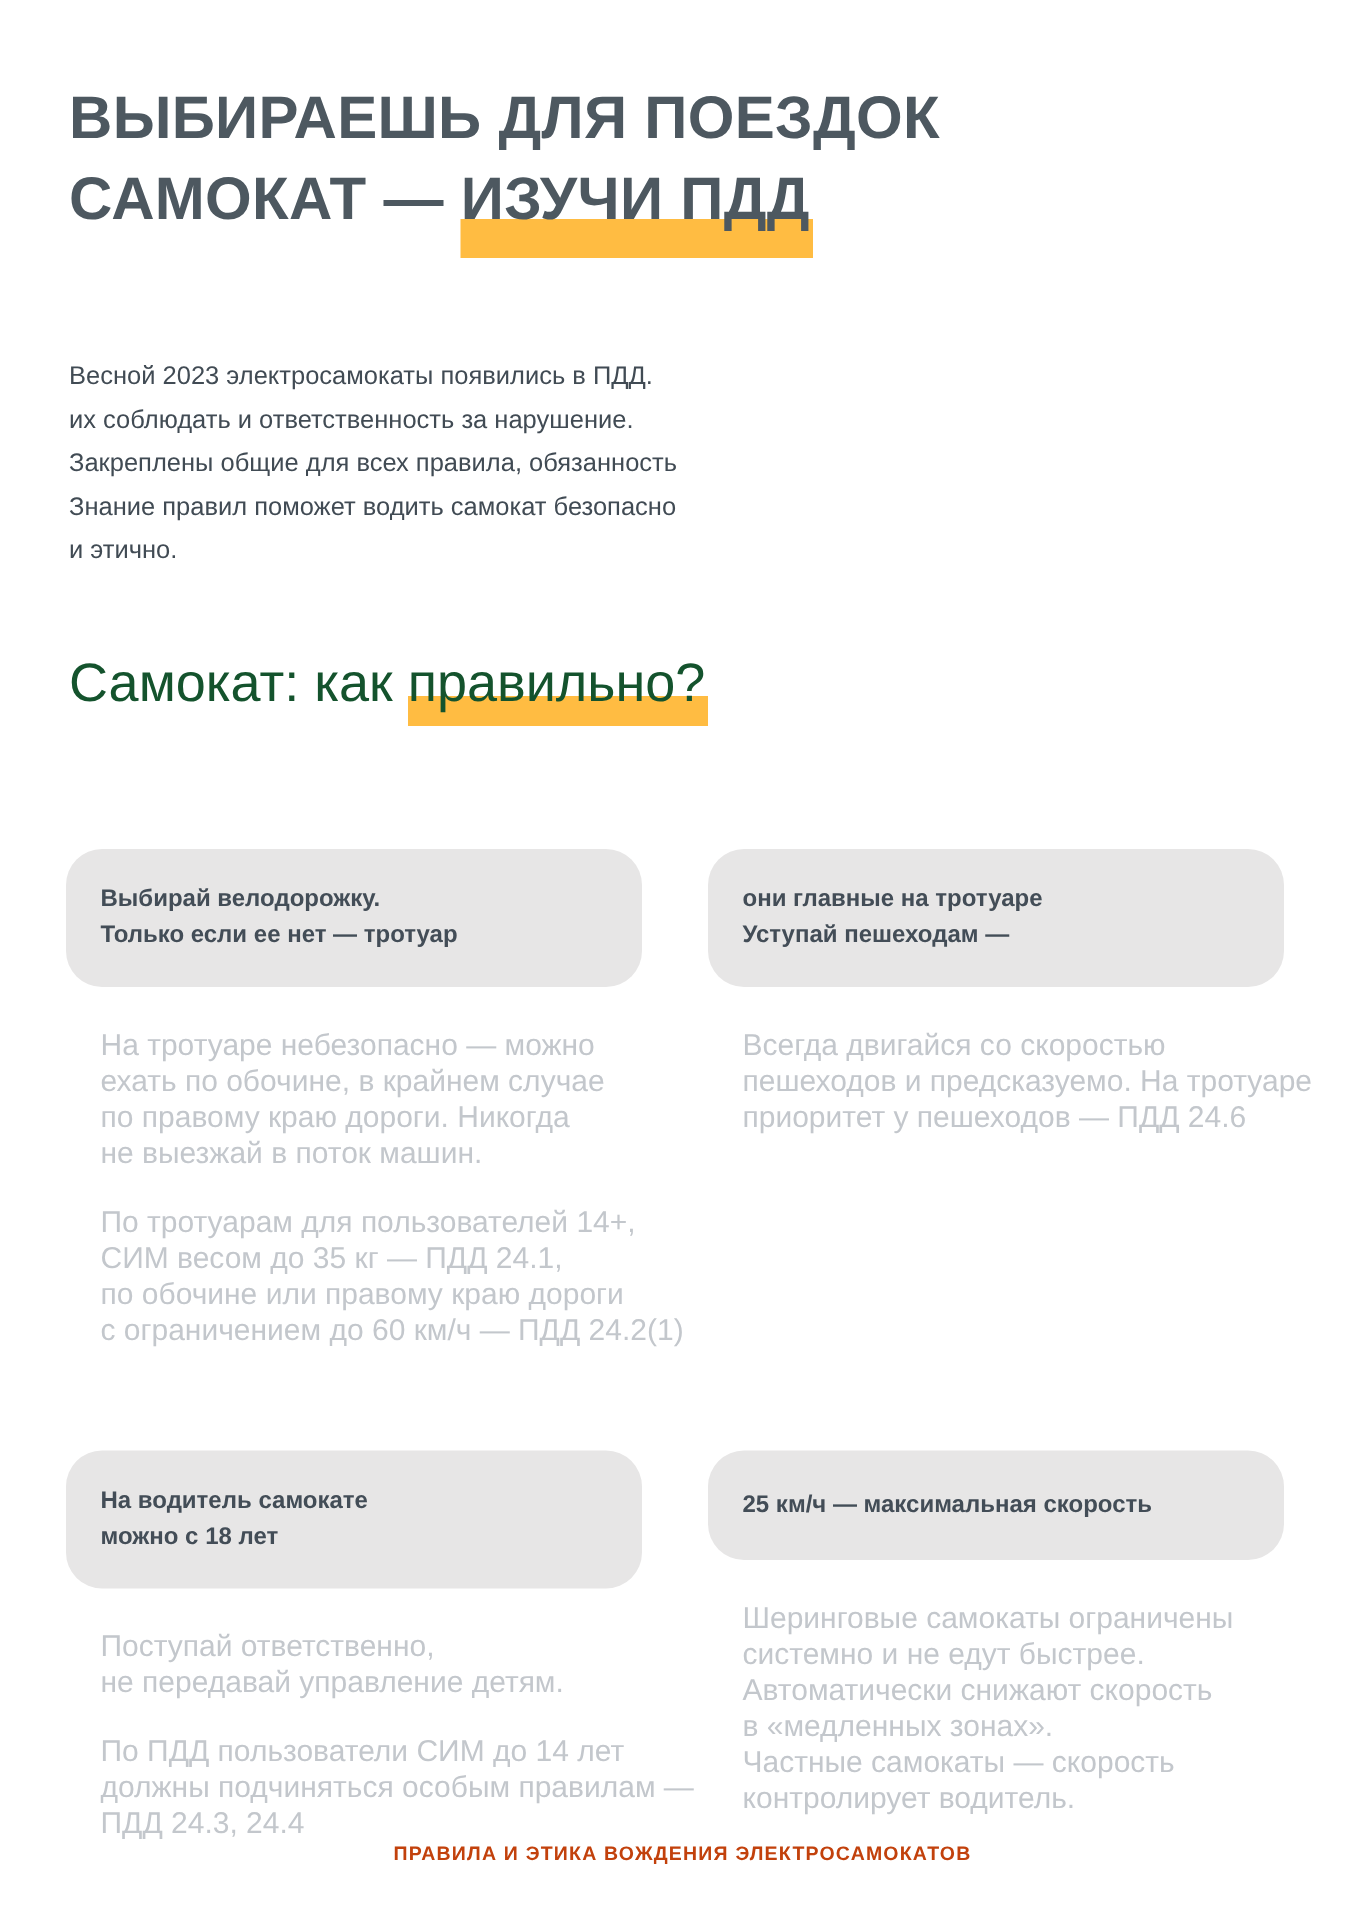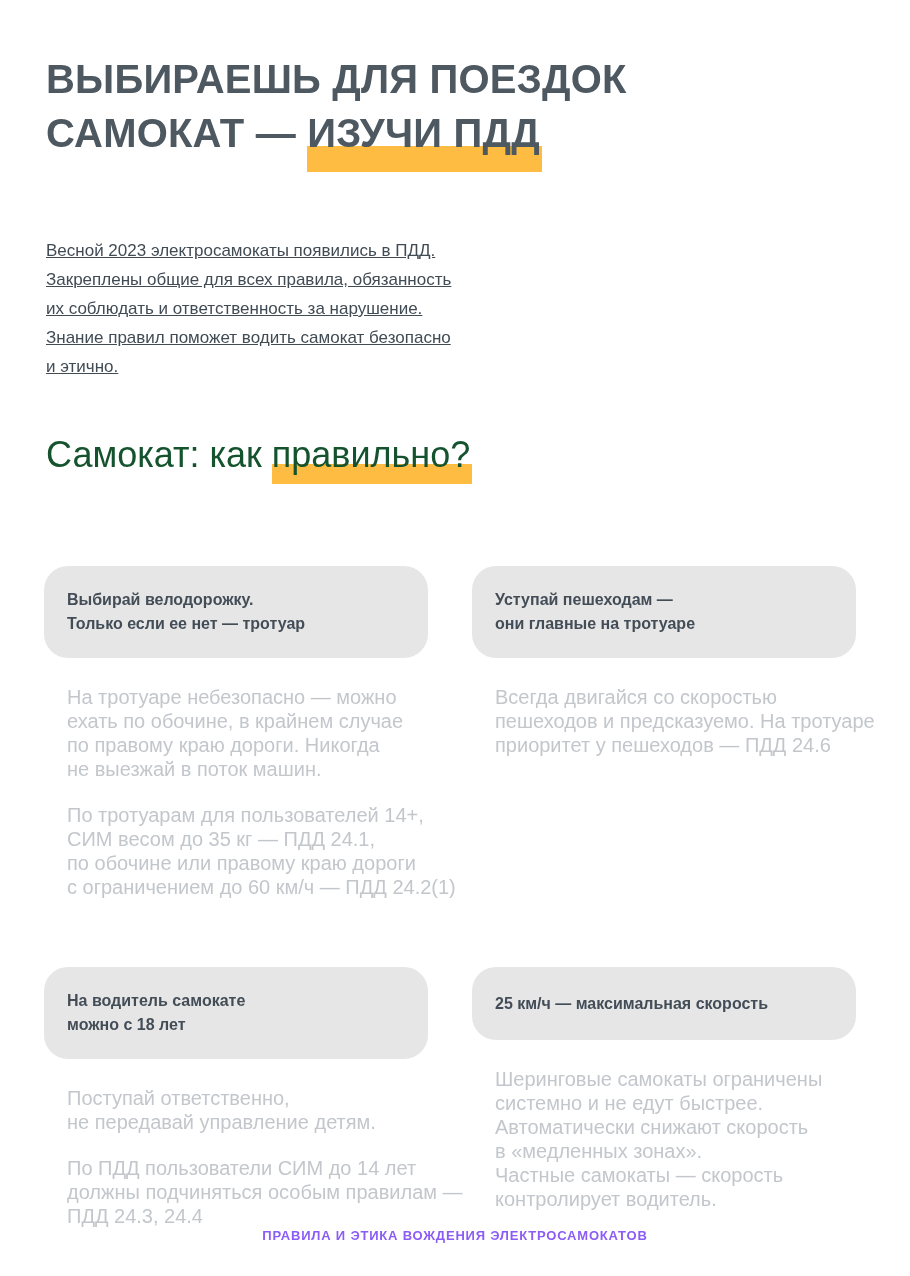--- a/index.html
+++ b/index.html
@@ -62,21 +62,21 @@
   
   .intro {
     position: absolute;
     left: 46px;
     top: 236px;
     width: 600px;
     font-size: 17px;
     line-height: 29px;
     color: #414b54;
   }
-  .intro div { white-space: pre; text-decoration: underline; }
+  .intro div { white-space: pre; }
 
   
   .section-head {
     position: absolute;
     left: 46px;
     top: 432px;
     font-size: 36px;
     line-height: 46px;
     font-weight: normal;
     color: #14532d;
@@ -142,39 +142,39 @@
   
   .footer {
     position: absolute;
     left: 0;
     top: 1228px;
     width: 910px;
     text-align: center;
     font-size: 13px;
     letter-spacing: 0.8px;
     font-weight: bold;
-    color: #8b5cf6;
+    color: #c2410c;
     text-transform: uppercase;
     white-space: pre;
   }
 </style>
 </head>
 <body>
 
 <div class="page">
 
   <div class="hero">
     <div class="hero-line">ВЫБИРАЕШЬ ДЛЯ ПОЕЗДОК</div>
     <div class="hero-line second"><span>САМОКАТ — </span><span class="hl-mark">ИЗУЧИ ПДД</span></div>
   </div>
 
   <div class="intro">
     <div>Весной 2023 электросамокаты появились в ПДД.</div>
+    <div>их соблюдать и ответственность за нарушение.</div>
     <div>Закреплены общие для всех правила, обязанность</div>
-    <div>их соблюдать и ответственность за нарушение.</div>
     <div>Знание правил поможет водить самокат безопасно</div>
     <div>и этично.</div>
   </div>
 
   <div class="section-head"><span>Самокат: как </span><span class="hl-mark">правильно?</span></div>
 
   <div class="grid">
 
     <div class="grid-row row-1">
 
@@ -190,22 +190,22 @@
 не выезжай в поток машин.</p>
           <p>По тротуарам для пользователей 14+,
 СИМ весом до 35 кг — ПДД 24.1,
 по обочине или правому краю дороги
 с ограничением до 60 км/ч — ПДД 24.2(1)</p>
         </div>
       </div>
 
       <div class="col">
         <div class="card-head">
+          <div class="hl">они главные на тротуаре</div>
           <div class="hl">Уступай пешеходам —</div>
-          <div class="hl">они главные на тротуаре</div>
         </div>
         <div class="card-body">
           <p>Всегда двигайся со скоростью
 пешеходов и предсказуемо. На тротуаре
 приоритет у пешеходов — ПДД 24.6</p>
         </div>
       </div>
 
     </div>
 

